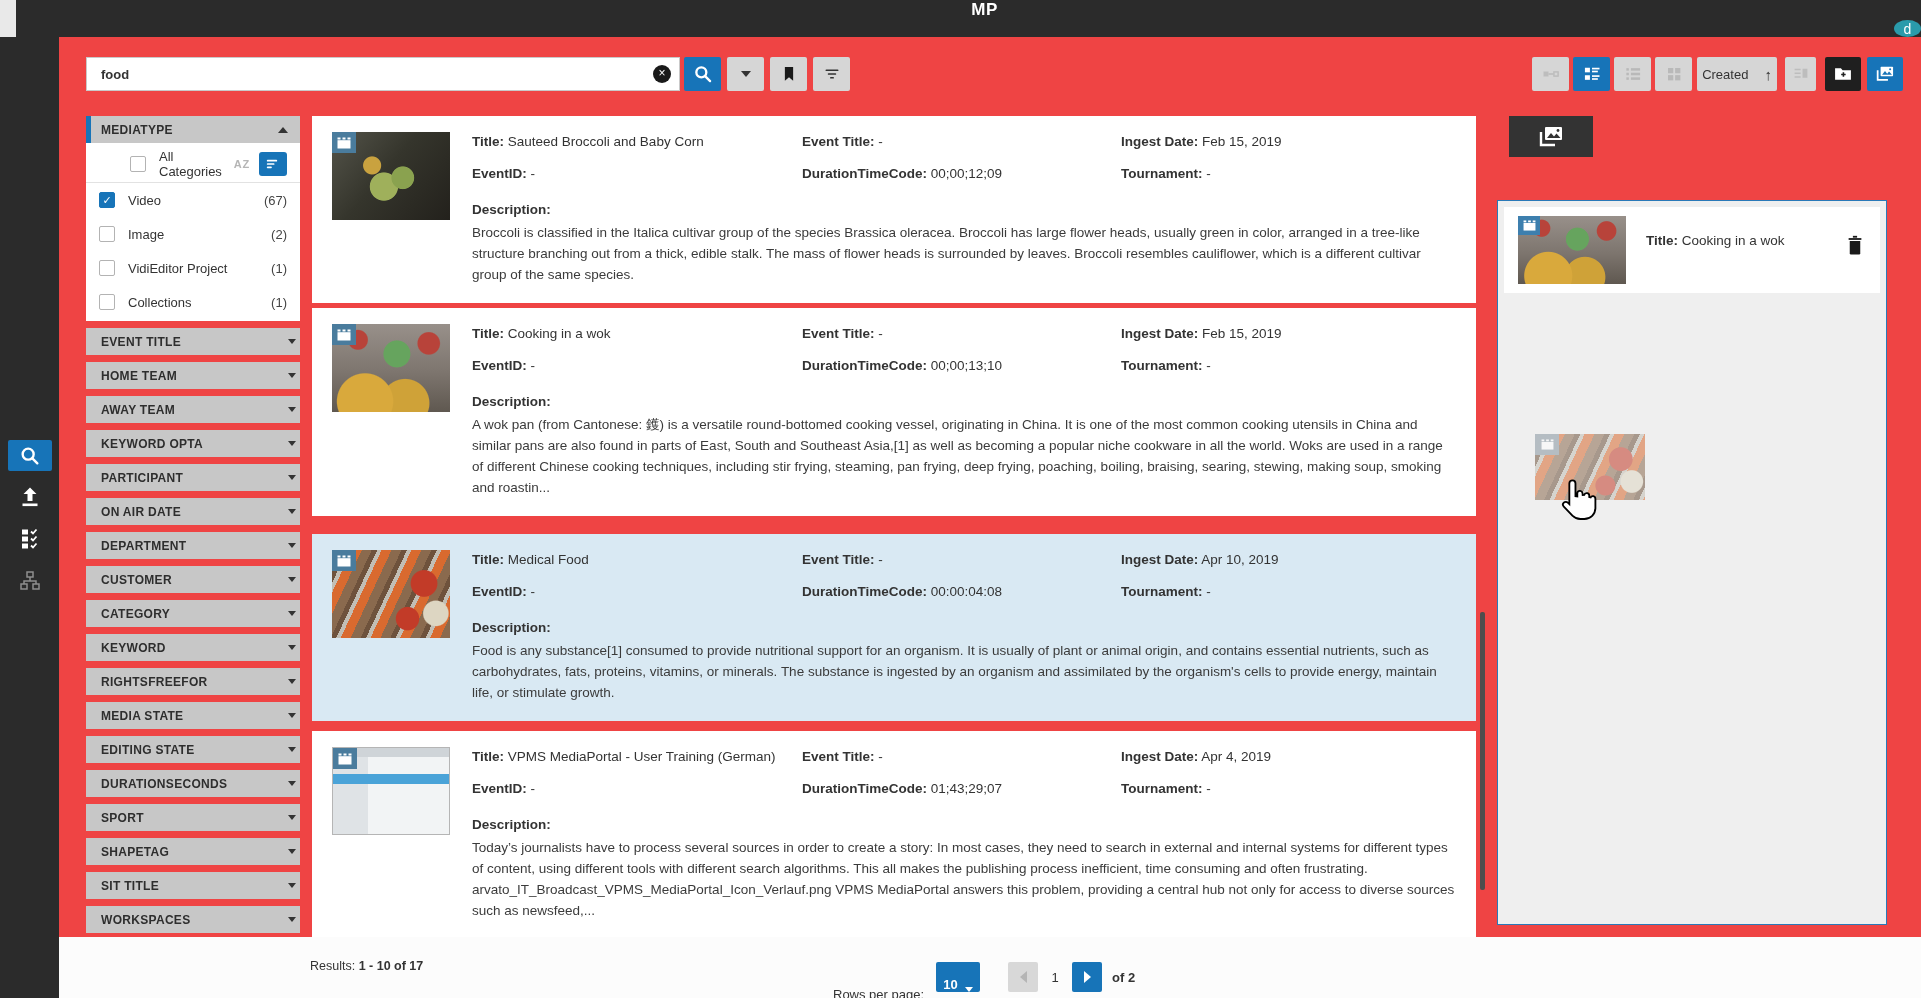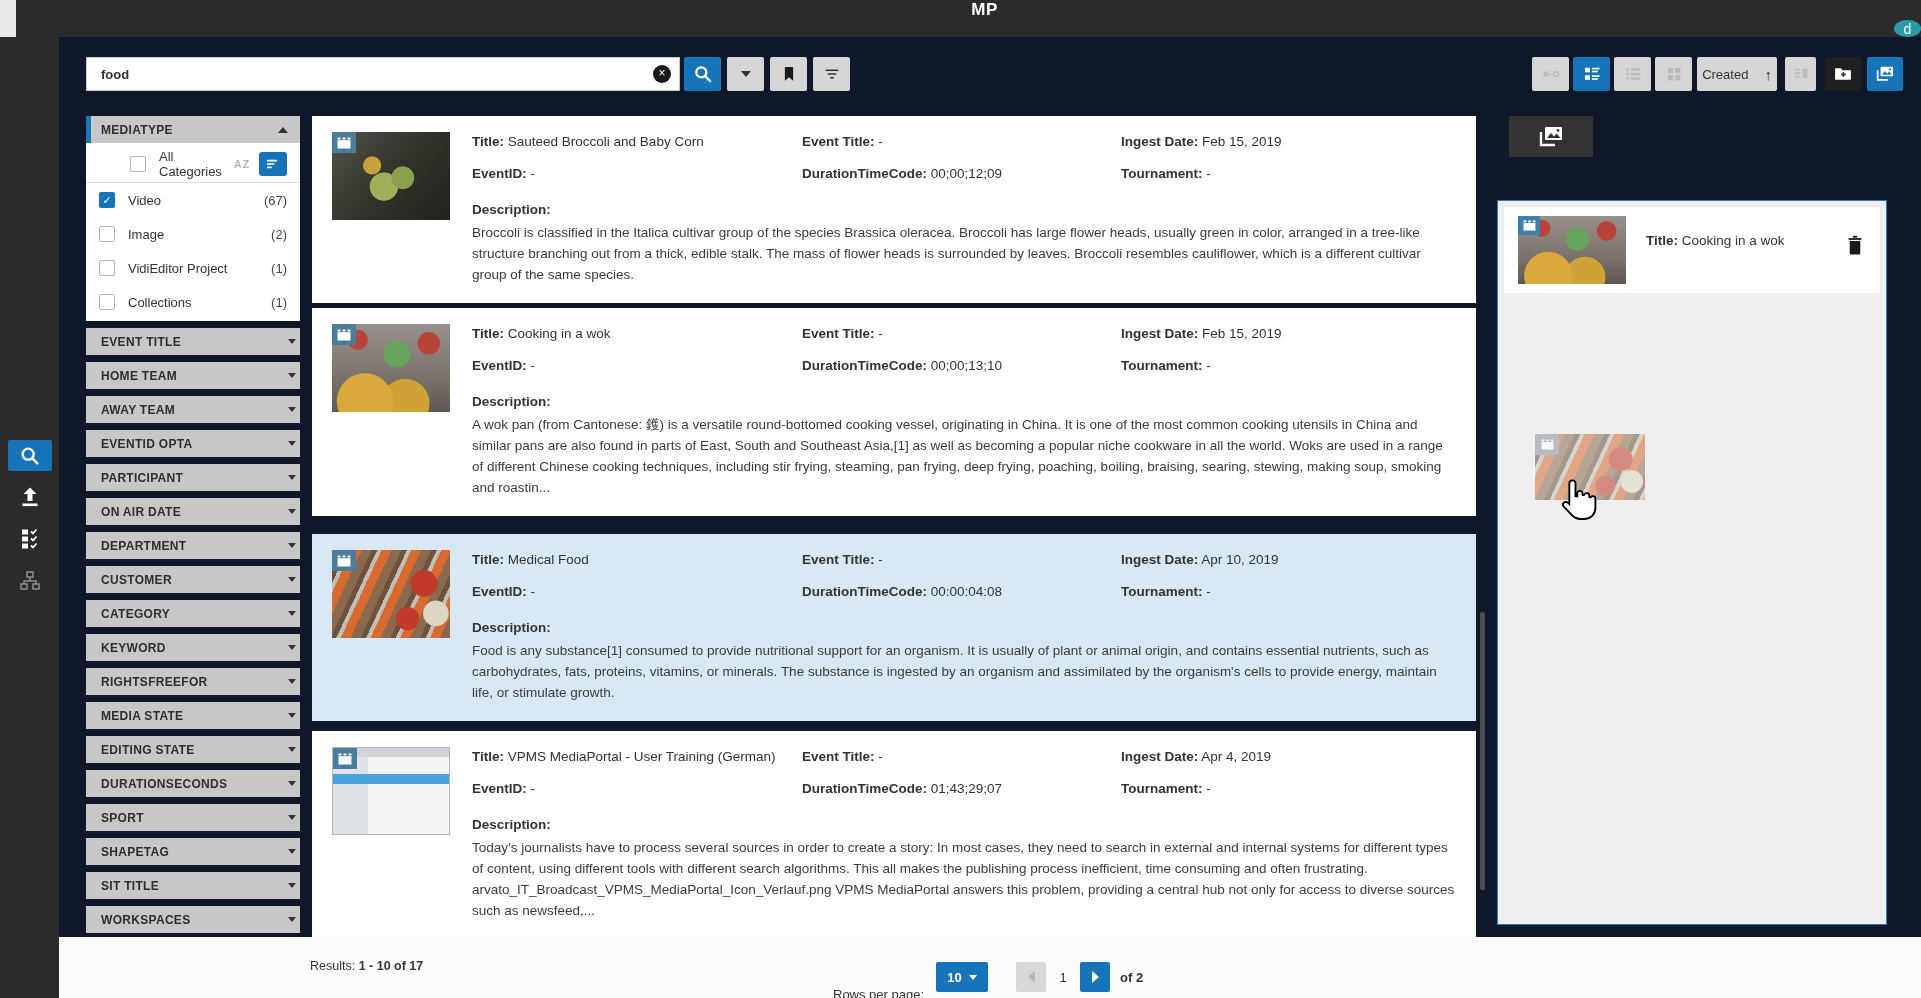--- a/index.html
+++ b/index.html
@@ -10,21 +10,21 @@
   .logo { color:#fff; font-size:17px; font-weight:600; letter-spacing:.5px; margin-left:16px; }
   .avatar { margin-left:auto; margin-right:16px; width:27px; height:27px; border-radius:50%; background:#2a9bab; color:#fff; font-size:14px; display:flex; align-items:center; justify-content:center; }
 
   
   .rail { position:absolute; left:0; top:37px; width:59px; height:961px; background:#2b2b2b; z-index:20; }
   .rail-btn { width:44px; height:31px; margin:0 auto 10px auto; display:flex; align-items:center; justify-content:center; border-radius:2px; }
   .rail-btn.first { margin-top:403px; }
   .rail-btn.active { background:#1774b8; }
 
   
-  .main { position:absolute; left:59px; top:37px; width:1862px; height:961px; background:#0f172a; }
+  .main { position:absolute; left:59px; top:37px; width:1862px; height:961px; background:#ef4444; }
 
   
   .search-wrap { position:absolute; left:27px; top:20px; width:594px; height:34px; }
   .search-input { width:100%; height:100%; border:1px solid #c9c9c9; background:#fff; padding:0 40px 0 14px; font-family:inherit; font-size:13px; font-weight:600; color:#333; outline:none; }
   .clear-btn { position:absolute; right:9px; top:8px; width:18px; height:18px; border-radius:50%; background:#1a1a1a; color:#fff; font-size:12px; line-height:17px; text-align:center; cursor:pointer; }
   .tbtn { position:absolute; top:20px; height:34px; display:flex; align-items:center; justify-content:center; border-radius:2px; cursor:pointer; }
   .tbtn.blue { background:#1774b8; }
   .tbtn.gray { background:#d6d6d6; }
   .tbtn.dark { background:#1f1f1f; }
   .caret-down { width:0; height:0; border-left:5px solid transparent; border-right:5px solid transparent; border-top:6px solid #333; }
@@ -104,21 +104,21 @@
   .trash { position:absolute; right:16px; top:28px; cursor:pointer; }
   .dragthumb { position:absolute; left:37px; top:233px; width:110px; height:66px; opacity:.55; }
   .handcur { position:absolute; left:58px; top:276px; }
 
   
   .bottombar { position:absolute; left:0; top:900px; width:1862px; height:61px; background:#fcfcfc; }
   .res-info { position:absolute; left:251px; top:22px; font-size:12.5px; color:#333; }
   .res-info b { font-weight:bold; }
   .pager { position:absolute; left:774px; top:15px; display:flex; align-items:center; }
   .pager .plabel { font-size:13px; color:#333; margin-right:12px;margin-top:35px; }
-  .rows-dd { width:52px; height:30px; background:#1774b8; border-radius:2px; color:#fff; display:flex; align-items:center; justify-content:center; gap:7px; font-size:13px; font-weight:bold; cursor:pointer; }
+  .rows-dd { width:44px; height:30px; background:#1774b8; border-radius:2px; color:#fff; display:flex; align-items:flex-end; justify-content:center; gap:7px; font-size:13px; font-weight:bold; cursor:pointer; }
   .rows-dd .dc { width:0; height:0; border-left:4px solid transparent; border-right:4px solid transparent; border-top:5px solid #fff; }
   .pbtn { width:30px; height:30px; border-radius:2px; display:flex; align-items:center; justify-content:center; cursor:pointer; }
   .pbtn.prev { background:#d8d8d8; margin-left:28px; }
   .pbtn.next { background:#1774b8; }
   .tri-l { width:0; height:0; border-top:6px solid transparent; border-bottom:6px solid transparent; border-right:7px solid #b5b5b5; }
   .tri-r { width:0; height:0; border-top:6px solid transparent; border-bottom:6px solid transparent; border-left:7px solid #fff; }
   .pnum { width:34px; text-align:center; font-size:13px; color:#333; }
   .pof { margin-left:10px; font-size:13px; font-weight:bold; color:#333; }
 
   svg { display:block; }
@@ -324,21 +324,21 @@
       </div>
     <div class="fbar">
         <span>HOME TEAM</span>
         <span class="caret-down sm"></span>
       </div>
     <div class="fbar">
         <span>AWAY TEAM</span>
         <span class="caret-down sm"></span>
       </div>
     <div class="fbar">
-        <span>EVENTID OPTA</span>
+        <span>KEYWORD OPTA</span>
         <span class="caret-down sm"></span>
       </div>
     <div class="fbar">
         <span>PARTICIPANT</span>
         <span class="caret-down sm"></span>
       </div>
     <div class="fbar">
         <span>ON AIR DATE</span>
         <span class="caret-down sm"></span>
       </div>

